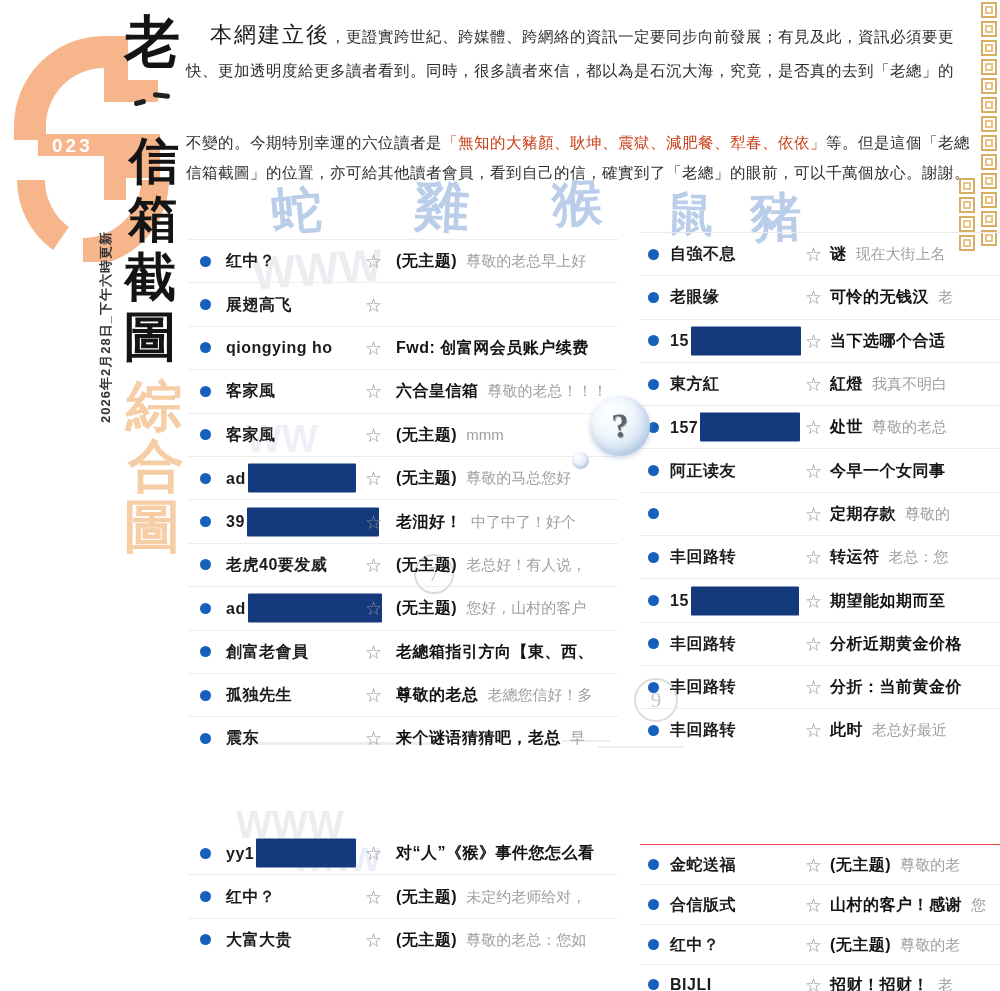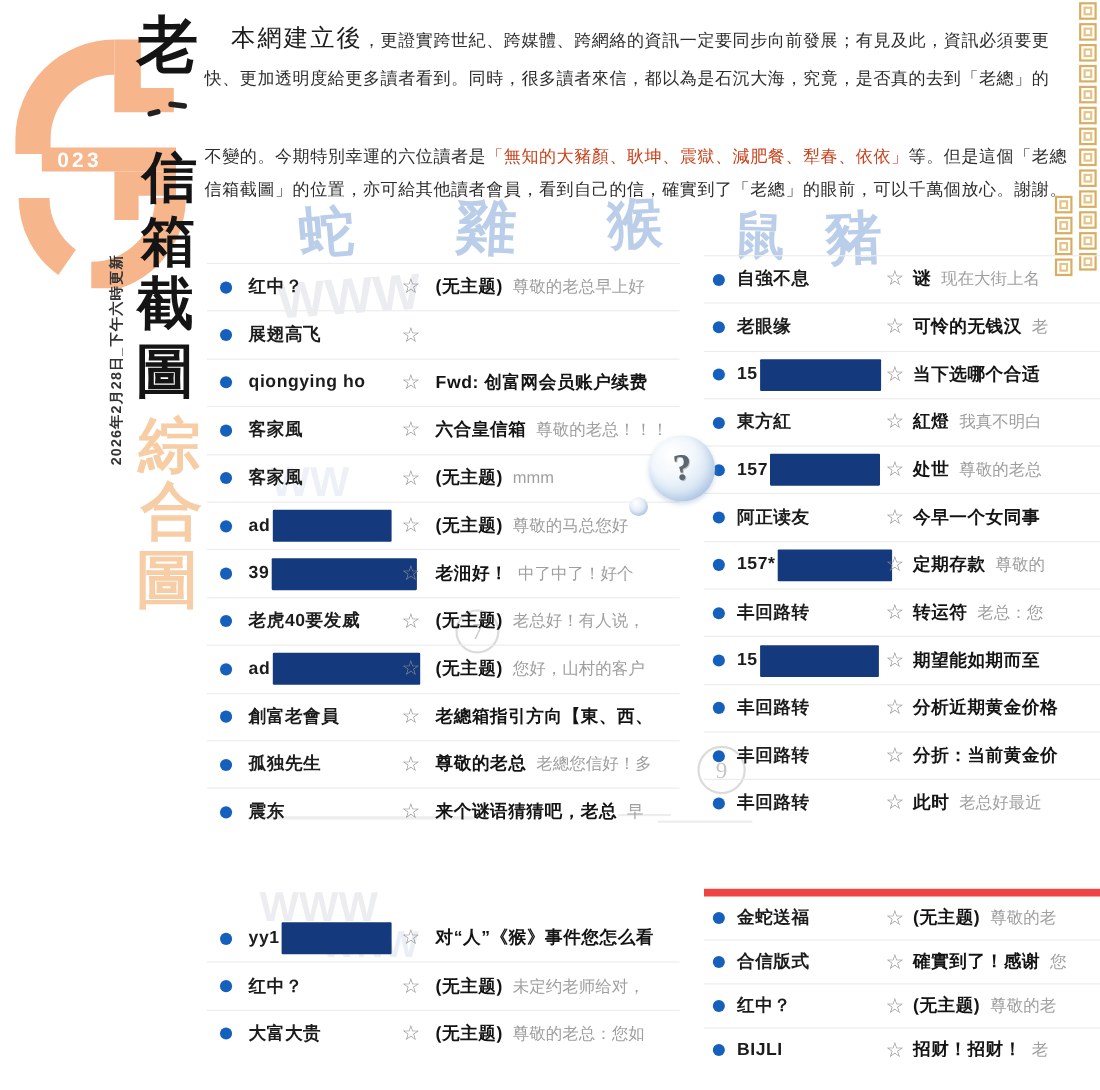--- a/index.html
+++ b/index.html
@@ -62,21 +62,21 @@
      color:#5c6670;transform:rotate(-6deg);text-shadow:1px 1px 0 rgba(90,100,110,.35)}
   #qbubble-small{position:absolute;left:572px;top:452px;width:17px;height:17px;border-radius:50%;
      background:radial-gradient(circle at 35% 30%,#fff,#c9daee);z-index:6;
      box-shadow:inset -1px -2px 3px rgba(140,170,210,.5)}
 
   
   .email-list{position:absolute;overflow:hidden;z-index:3}
   #list-top-left{left:188px;top:239px;width:430px;height:511px;border-top:1px solid #ececec}
   #list-top-right{left:640px;top:232px;width:360px;height:509px;border-top:1px solid #ececec}
   #list-bottom-left{left:188px;top:832px;width:430px;height:127px}
-  #list-bottom-right{left:640px;top:808px;width:360px;height:146px;border-top:7px solid #ef4444}
+  #list-bottom-right{left:640px;top:844px;width:360px;height:146px;border-top:1px solid #ef4444}
 
   .row{position:relative;border-bottom:1px solid #ececec}
   #list-top-left .row,#list-bottom-left .row{height:42.4px}
   #list-top-right .row{height:42.3px}
   #list-bottom-right .row{height:39px}
 
   .bullet{position:absolute;top:50%;margin-top:-5.5px;width:11px;height:11px;border-radius:50%;
           background:#1660bd}
   .sender-wrap{position:absolute;top:50%;transform:translateY(-50%);display:flex;
           align-items:center;white-space:nowrap}
@@ -313,24 +313,20 @@
     <div class="row">
       <span class="bullet"></span>
       <span class="sender-wrap">
         <span class="sender">阿正读友</span>
       </span>
       <span class="star">☆</span>
       <span class="subject"><b class="subj-bold">今早一个女同事</b></span>
     </div>
     <div class="row">
       <span class="bullet"></span>
-      <span class="sender-wrap">
-        <span class="sender">157*</span>
-        <span class="redact" style="width: 104px;"></span>
-      </span>
       <span class="star">☆</span>
       <span class="subject"><b class="subj-bold">定期存款</b><span class="subj-preview">尊敬的</span></span>
     </div>
     <div class="row">
       <span class="bullet"></span>
       <span class="sender-wrap">
         <span class="sender">丰回路转</span>
       </span>
       <span class="star">☆</span>
       <span class="subject"><b class="subj-bold">转运符</b><span class="subj-preview">老总：您</span></span>
@@ -404,21 +400,21 @@
       </span>
       <span class="star">☆</span>
       <span class="subject"><b class="subj-bold">(无主题)</b><span class="subj-preview">尊敬的老</span></span>
     </div>
     <div class="row">
       <span class="bullet"></span>
       <span class="sender-wrap">
         <span class="sender">合信版式</span>
       </span>
       <span class="star">☆</span>
-      <span class="subject"><b class="subj-bold">確實到了！感谢</b><span class="subj-preview">您</span></span>
+      <span class="subject"><b class="subj-bold">山村的客户！感谢</b><span class="subj-preview">您</span></span>
     </div>
     <div class="row">
       <span class="bullet"></span>
       <span class="sender-wrap">
         <span class="sender">红中？</span>
       </span>
       <span class="star">☆</span>
       <span class="subject"><b class="subj-bold">(无主题)</b><span class="subj-preview">尊敬的老</span></span>
     </div>
     <div class="row">

